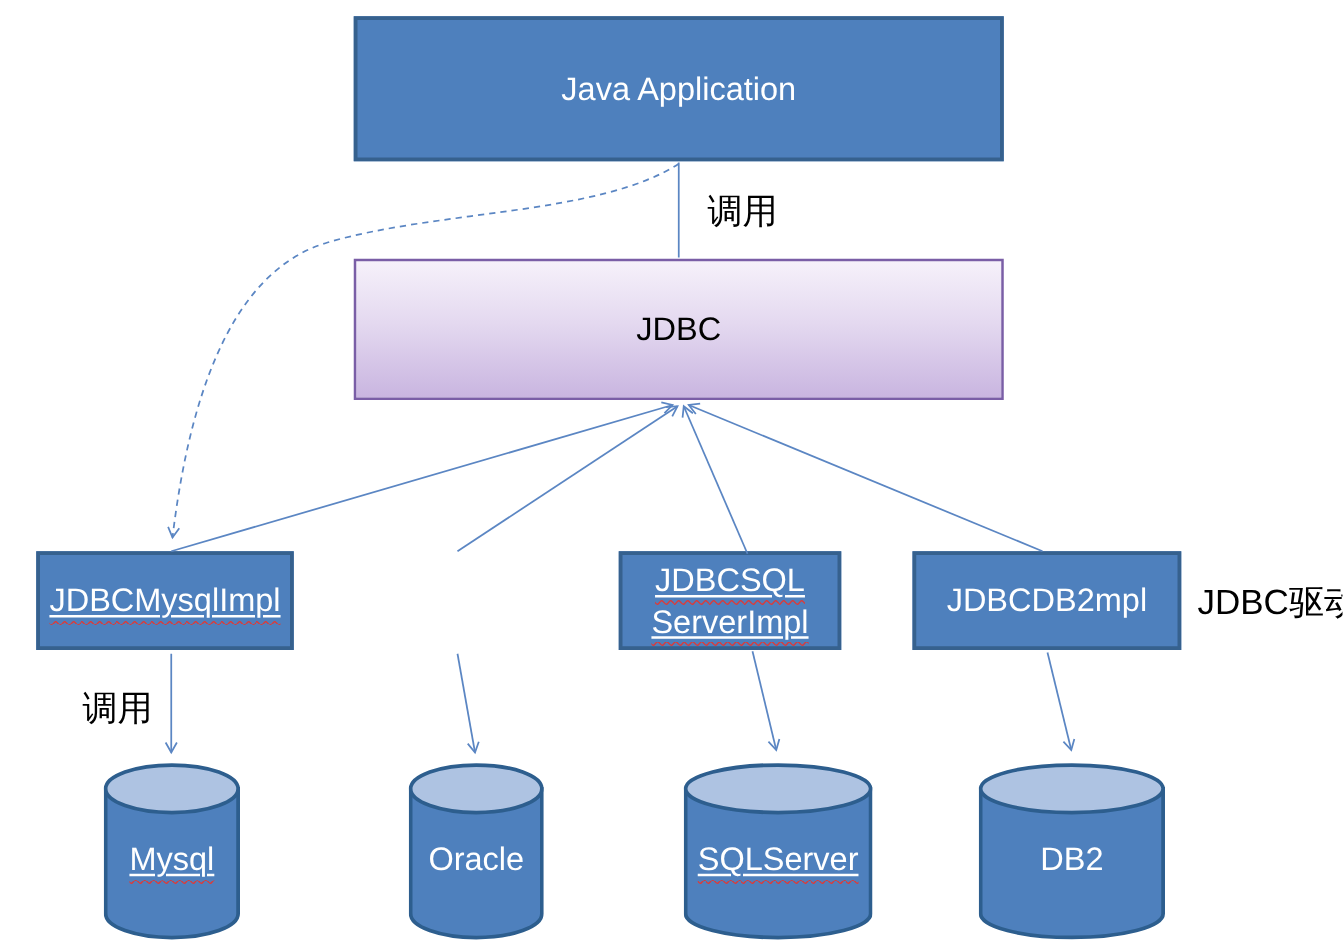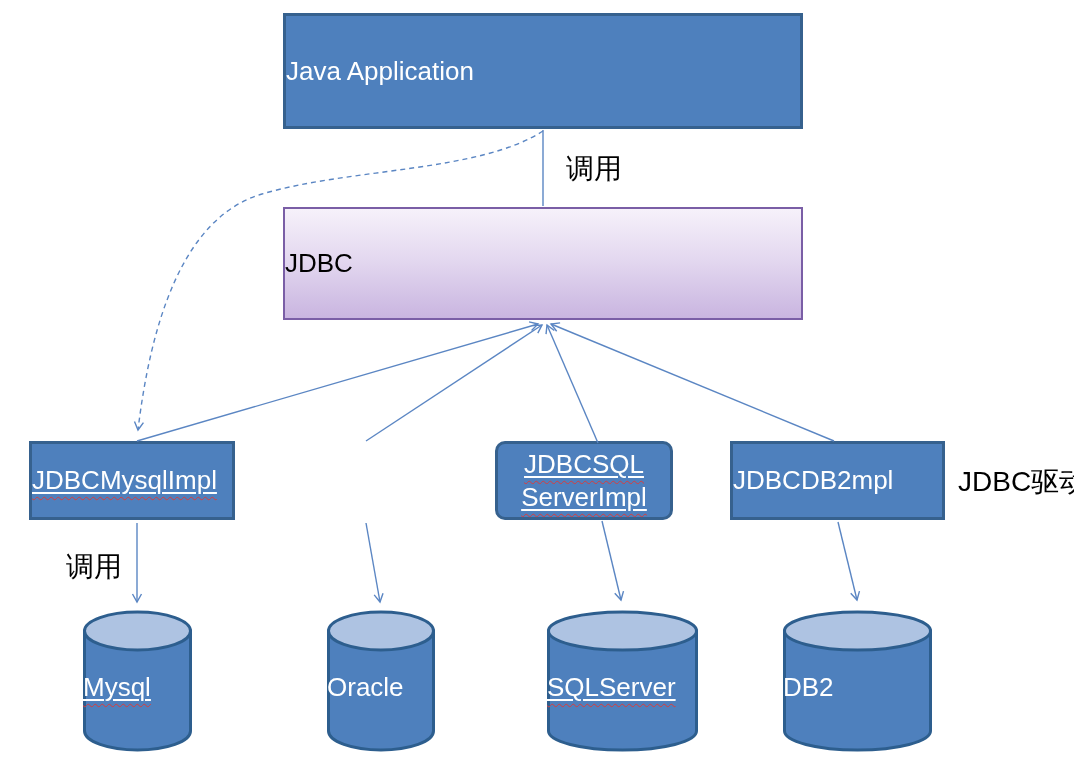--- a/index.html
+++ b/index.html
@@ -13,39 +13,39 @@
     --jdbc-border:#7a5ea6;
     --arrow:#5b86c3;
     --wavy:#d83c3c;
     --text-dark:#000000;
     --text-light:#ffffff;
   }
   *{margin:0;padding:0;box-sizing:border-box;}
   body{background:#ffffff;font-family:"Liberation Sans","DejaVu Sans",sans-serif;}
   .canvas{position:relative;width:1074px;height:758px;background:#ffffff;overflow:hidden;}
 
-  .box{position:absolute;display:flex;align-items:center;justify-content:flex-start;
+  .box{position:absolute;display:flex;align-items:center;justify-content:center;
        text-align:center;color:var(--text-light);font-size:26px;}
   .blue{background:var(--box-fill);border:3px solid var(--box-border);}
   .app{left:283px;top:13px;width:520px;height:116px;}
   .jdbc{left:283px;top:207px;width:520px;height:113px;color:var(--text-dark);
         background:linear-gradient(180deg,var(--jdbc-top) 0%,var(--jdbc-mid) 45%,var(--jdbc-bottom) 100%);
         border:2px solid var(--jdbc-border);}
   .driver{top:441px;height:79px;}
   .d1{left:29px;width:206px;}
   .d2{left:251px;width:206px;}
-  .d3{left:495px;width:178px;padding:0 22px;border-radius:10px;}
+  .d3{left:495px;width:178px;padding:0 22px;}
   .d3 .wrapword{display:inline-block;word-break:break-all;line-height:33px;}
   .d4{left:730px;width:215px;}
 
   .cyl{position:absolute;width:0;height:0;}
   .cyl svg{position:absolute;left:0;top:0;display:block;}
   .cyl-body{fill:var(--box-fill);stroke:var(--cyl-border);stroke-width:3;}
   .cyl-top{fill:var(--cyl-top);stroke:var(--cyl-border);stroke-width:3;}
-  .cyl-label{position:absolute;left:0;right:0;top:62px;text-align:left;
+  .cyl-label{position:absolute;left:0;right:0;top:62px;text-align:center;
              color:var(--text-light);font-size:26px;}
 
   .note{position:absolute;color:var(--text-dark);font-size:28px;white-space:nowrap;text-align:right;}
 
   .ul{text-decoration:underline;text-decoration-thickness:2px;text-underline-offset:3px;}
   .wavy{text-decoration:underline wavy var(--wavy);text-decoration-thickness:1px;text-underline-offset:7px;}
 
   .connectors{position:absolute;left:0;top:0;z-index:6;pointer-events:none;}
   .edge{stroke:var(--arrow);stroke-width:1.4;fill:none;}
   .edge.dashed{stroke-dasharray:5 4;}

